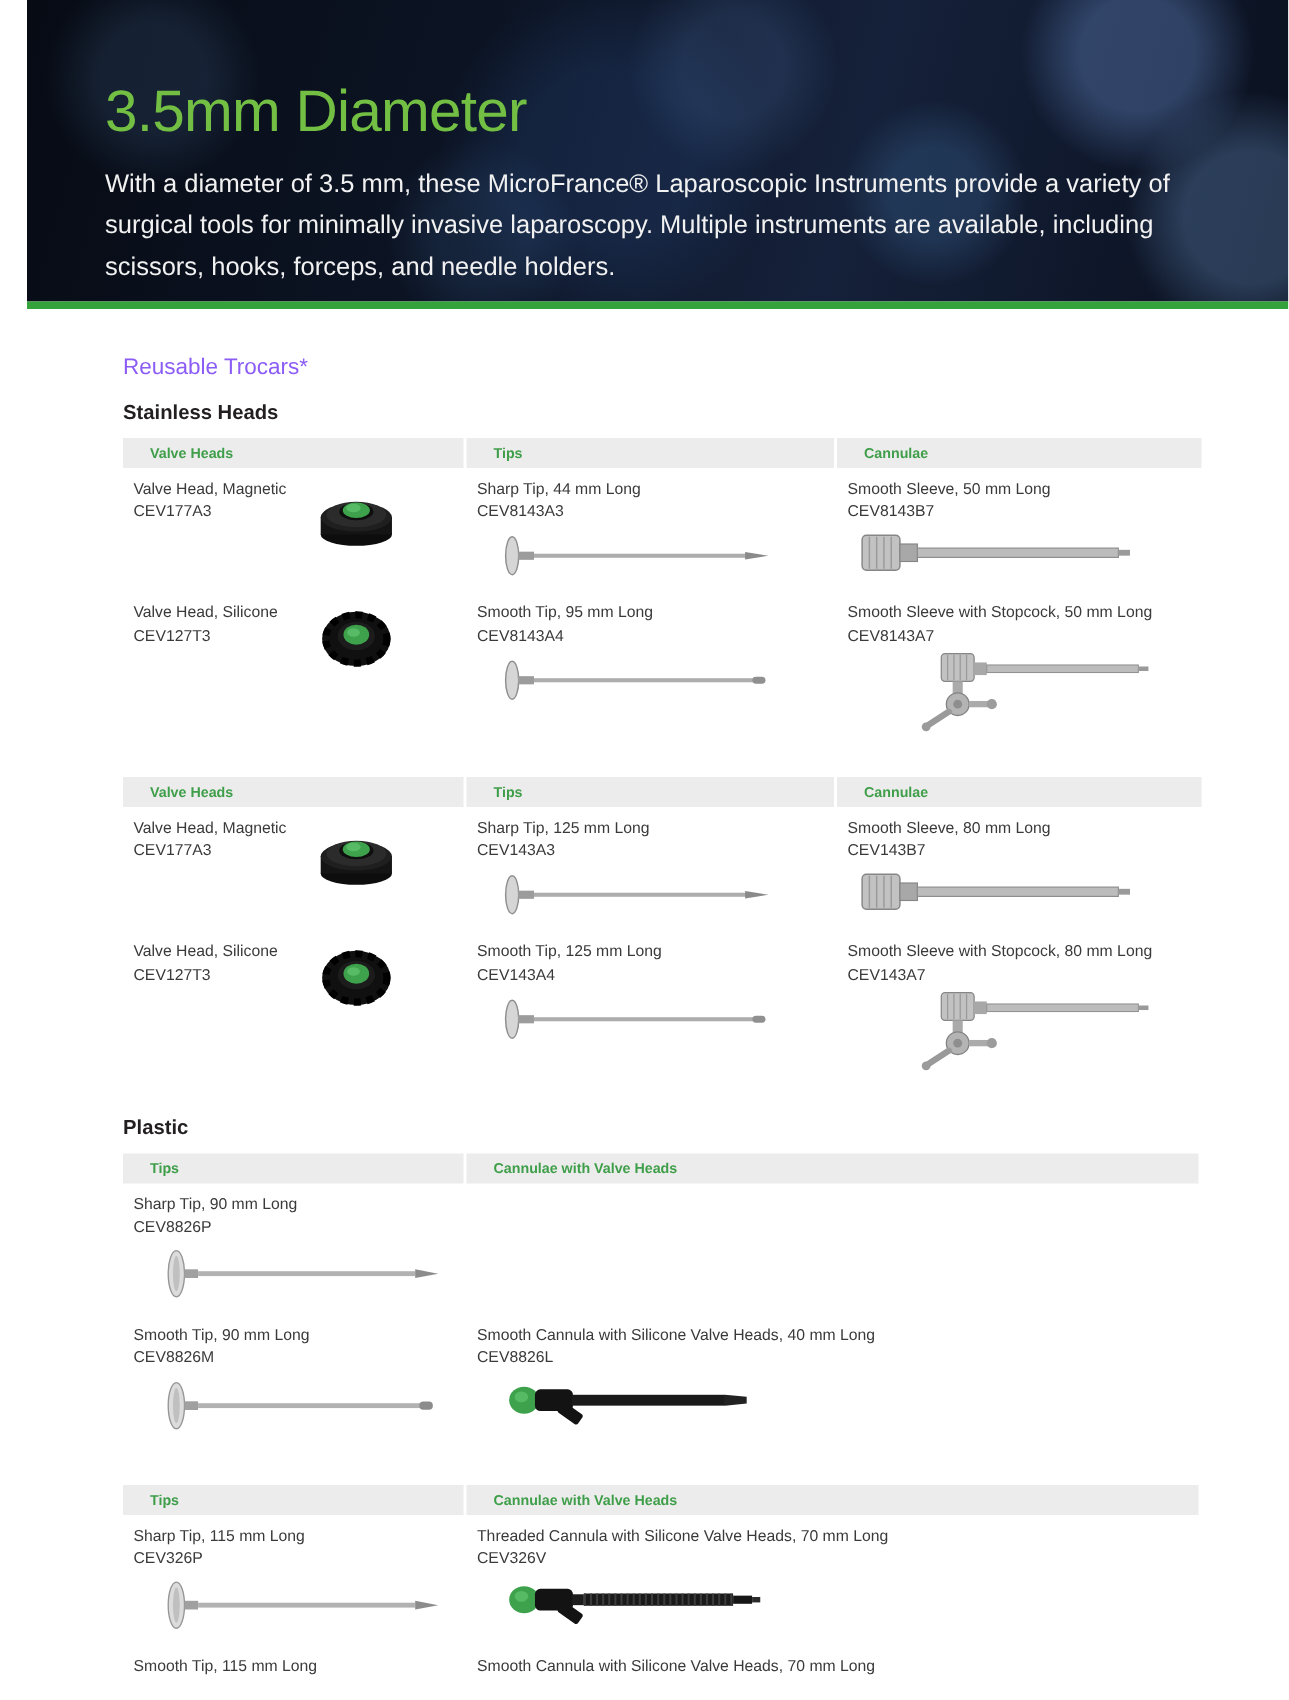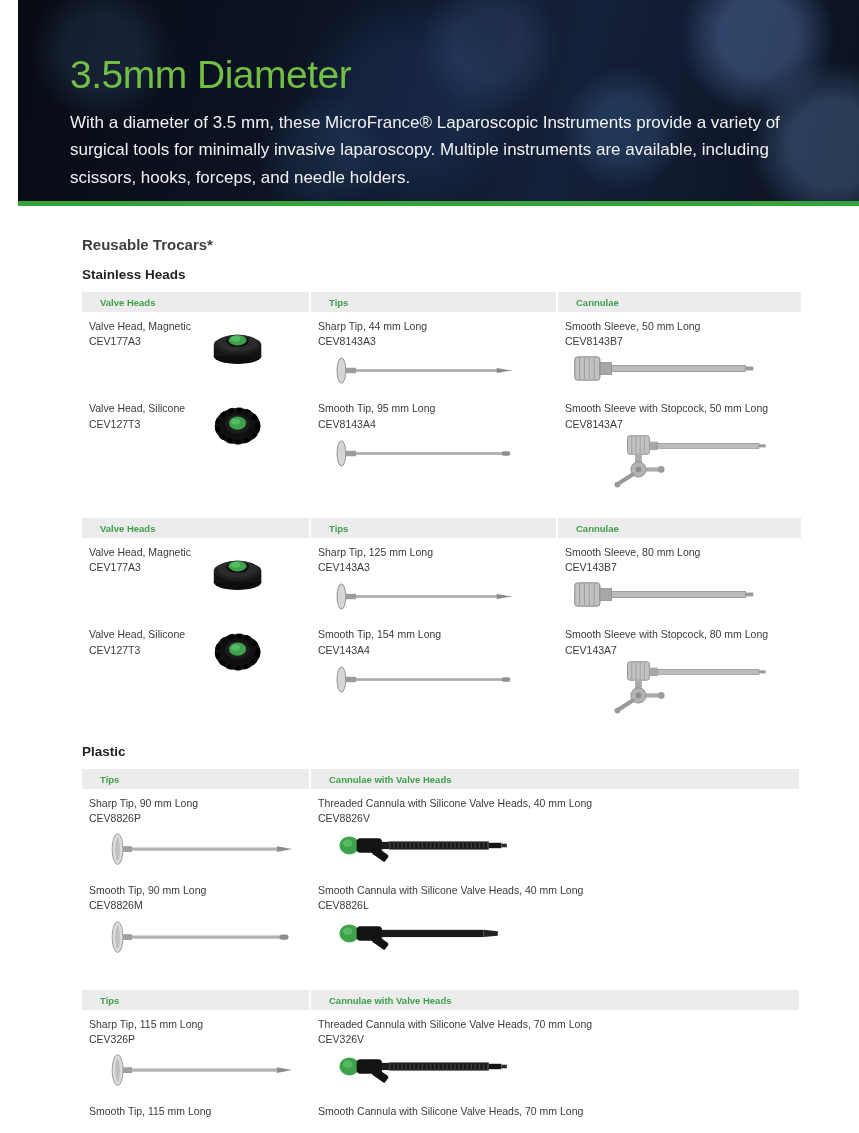--- a/index.html
+++ b/index.html
@@ -20,21 +20,21 @@
       radial-gradient(circle at 36% 78%, rgba(70,120,180,0.15) 0 30px, rgba(70,120,180,0) 64px),
       radial-gradient(circle at 10% 26%, rgba(100,150,210,0.14) 0 36px, rgba(100,150,210,0) 72px),
       radial-gradient(circle at 46% 52%, rgba(45,85,150,0.20) 0 58px, rgba(45,85,150,0) 112px),
       linear-gradient(105deg, #070b14 0%, #0c1424 35%, #15213a 65%, #0a101e 100%);
   }
   .hero-title { font-size:39px; font-weight:400; letter-spacing:-0.5px; color:#72bf44; line-height:1.05; }
   .hero-intro { margin-top:13px; color:#f1f1f1; font-size:17px; line-height:1.62; max-width:748px; }
 
   
   main { padding:0 58px 0 82px; }
-  .h2 { margin-top:30px; font-size:15px; font-weight:bold; color:#404040; }
+  .h2 { margin-top:30px; font-size:15px; font-weight:normal; color:#8b5cf6; }
   .h3 { margin-top:14px; margin-bottom:10px; font-size:13.5px; font-weight:bold; color:#231f20; }
 
   .ptable { margin-bottom:26px; }
   .cols3 { display:grid; grid-template-columns:227px 245px 243px; column-gap:2px; }
   .cols2 { display:grid; grid-template-columns:227px 488px; column-gap:2px; }
   .th { background:#ececec; color:#3f9e49; font-weight:bold; font-size:9.5px; padding:5px 7px 4px 18px; }
 
   .cell { padding:7px 6px 4px 7px; }
   .pname, .pcode { font-size:10.5px; color:#3a3a3a; line-height:1.45; }
 
@@ -255,21 +255,21 @@
         <div class="cell valve-cell">
           <div class="ptxt">
             <div class="pname">Valve Head, Silicone</div>
             <div class="pcode">CEV127T3</div>
           </div>
           <svg class="pimg img-valve">
               <use href="#sym-valve-silicone"></use>
             </svg>
         </div>
         <div class="cell stack-cell">
-          <div class="pname">Smooth Tip, 154 mm Long</div>
+          <div class="pname">Smooth Tip, 125 mm Long</div>
           <div class="pcode">CEV143A4</div>
           <svg class="pimg img-tip">
               <use href="#sym-smooth-tip"></use>
             </svg>
         </div>
         <div class="cell stack-cell">
           <div class="pname">Smooth Sleeve with Stopcock, 80 mm Long</div>
           <div class="pcode">CEV143A7</div>
           <svg class="pimg img-stopcock">
               <use href="#sym-sleeve-stopcock"></use>
@@ -286,27 +286,20 @@
         <div class="th">Cannulae with Valve Heads</div>
       </div>
       <div class="trow cols2">
         <div class="cell stack-cell">
           <div class="pname">Sharp Tip, 90 mm Long</div>
           <div class="pcode">CEV8826P</div>
           <svg class="pimg img-ptip">
               <use href="#sym-plastic-sharp"></use>
             </svg>
         </div>
-        <div class="cell stack-cell">
-          <div class="pname">Threaded Cannula with Silicone Valve Heads, 40 mm Long</div>
-          <div class="pcode">CEV8826V</div>
-          <svg class="pimg img-cannula">
-              <use href="#sym-threaded-cannula"></use>
-            </svg>
-        </div>
       </div>
       <div class="trow cols2">
         <div class="cell stack-cell">
           <div class="pname">Smooth Tip, 90 mm Long</div>
           <div class="pcode">CEV8826M</div>
           <svg class="pimg img-ptip">
               <use href="#sym-plastic-smooth"></use>
             </svg>
         </div>
         <div class="cell stack-cell">

